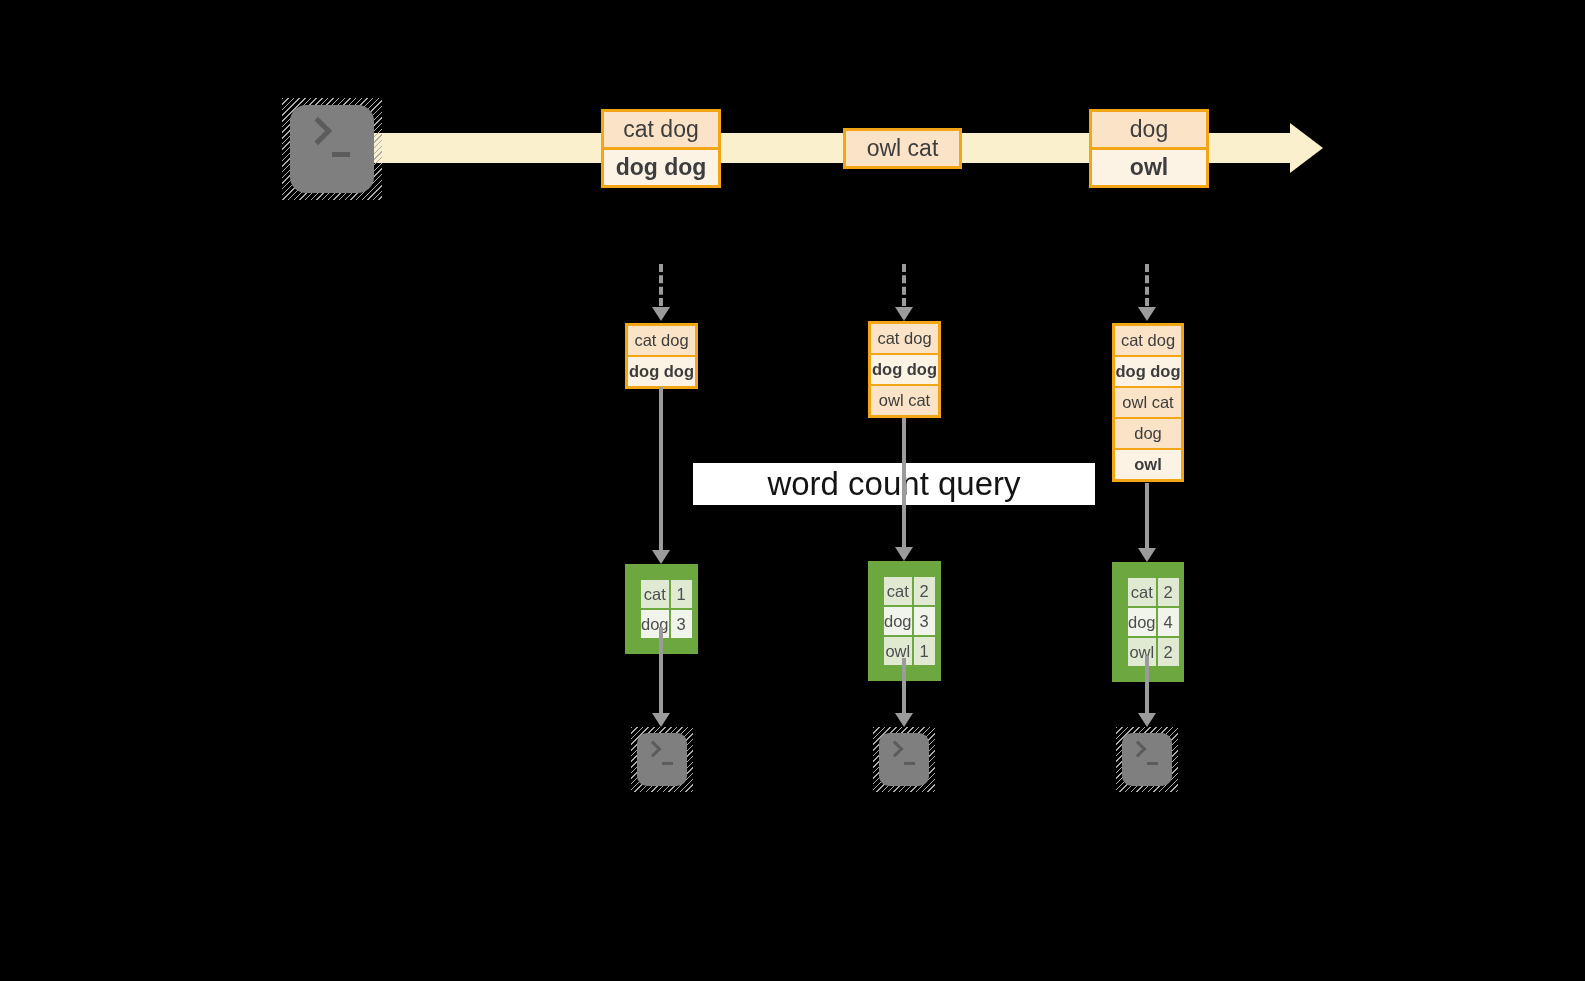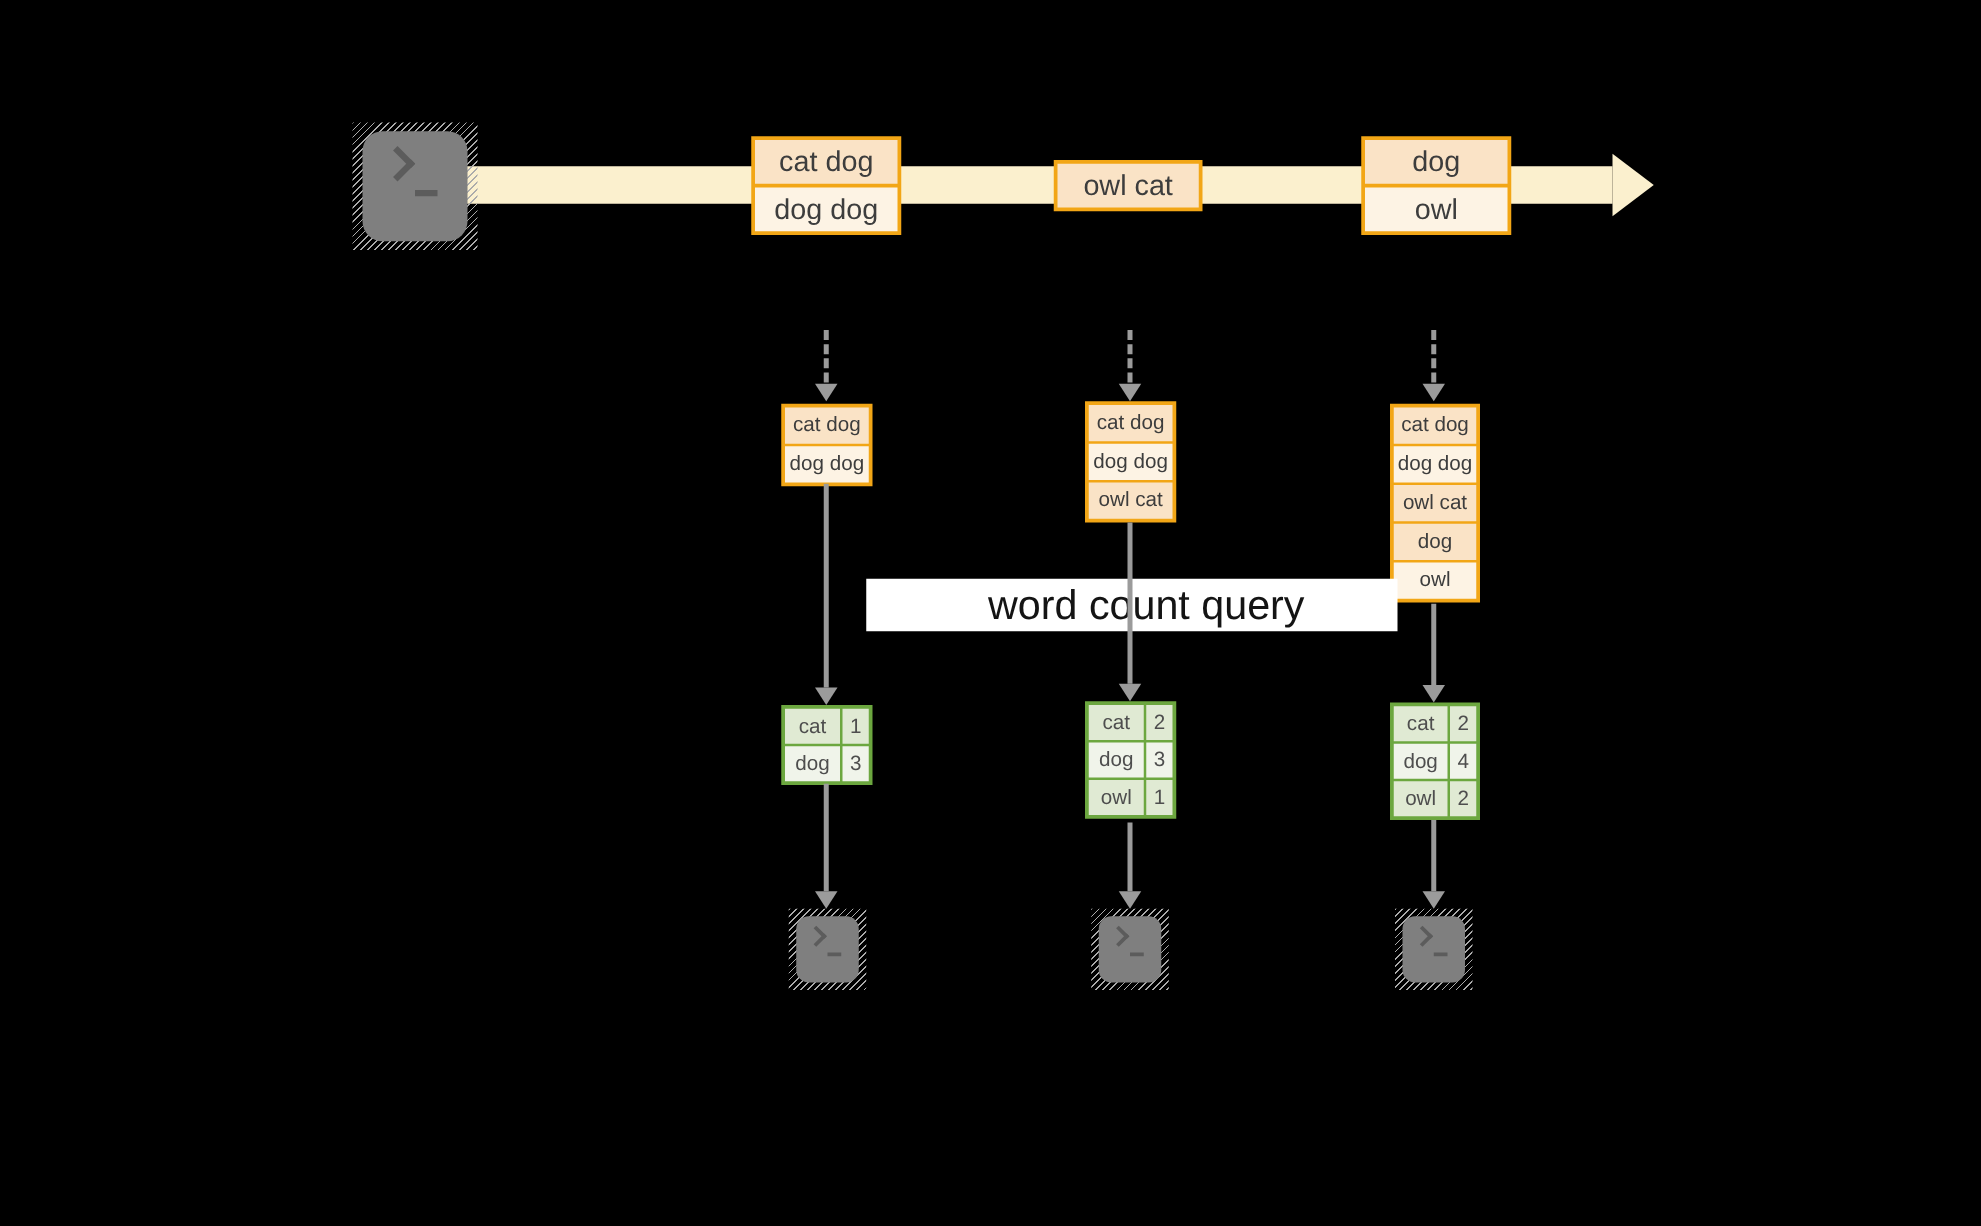--- a/index.html
+++ b/index.html
@@ -11,30 +11,30 @@
   .band-head{position:absolute;left:1290px;top:123px;width:0;height:0;
              border-top:25px solid transparent;border-bottom:25px solid transparent;
              border-left:33px solid #FBF0CE;}
 
   
   .evbox{position:absolute;box-sizing:border-box;background:#F2A616;padding:3px;
          display:flex;flex-direction:column;gap:3px;width:120px;}
   .evrow{height:35px;display:flex;align-items:center;justify-content:center;
          font-size:23px;color:#3D3D3D;}
   .fill-dark{background:#FAE3C6;}
-  .fill-light{background:#FDF3E4;}
+  .fill-light{background:#FDF3E4;font-weight:bold;}
 
   
   .stack{position:absolute;box-sizing:border-box;background:#F2A616;padding:3px;
          display:flex;flex-direction:column;gap:2px;width:73px;}
   .strow{height:29px;display:flex;align-items:center;justify-content:center;
          font-size:16.5px;color:#3D3D3D;white-space:nowrap;}
 
   
-  .gtable{position:absolute;box-sizing:border-box;background:#6CA73F;padding:3px;
+  .gtable{position:absolute;box-sizing:border-box;background:#6CA73F;padding:16px;
           display:grid;grid-template-columns:1fr 21px;gap:2px;width:73px;}
   .gcell{height:28px;display:flex;align-items:center;justify-content:center;
          font-size:16.5px;color:#4E4E4E;}
   .g-dark{background:#E0EAD3;}
   .g-light{background:#F0F4EA;}
 
   
   .vline{position:absolute;width:4px;background:#9B9B9B;}
   .vdash{position:absolute;width:0;border-left:4px dashed #9B9B9B;}
   .ahead{position:absolute;width:0;height:0;
@@ -52,21 +52,21 @@
             border-top:5px solid #5C5C5C;border-right:5px solid #5C5C5C;}
   .chev-sm{left:10px;top:10px;width:9px;height:9px;
            border-top:3px solid #5C5C5C;border-right:3px solid #5C5C5C;}
   .dash{position:absolute;background:#5C5C5C;}
   .dash-big{left:42px;top:47px;width:18px;height:5px;}
   .dash-sm{left:25px;top:29px;width:11px;height:3px;}
 
   
   .banner{position:absolute;left:693px;top:463px;width:402px;height:42px;background:#FFFFFF;
           display:flex;align-items:center;justify-content:center;
-          font-size:33px;color:#141414;z-index:1;padding-left:23px;}
+          font-size:33px;color:#141414;z-index:1;}
   .over{z-index:2;}
 </style>
 </head>
 <body>
 
 <div class="stage">
 
   <div class="band"></div>
   <div class="band-head"></div>
 

